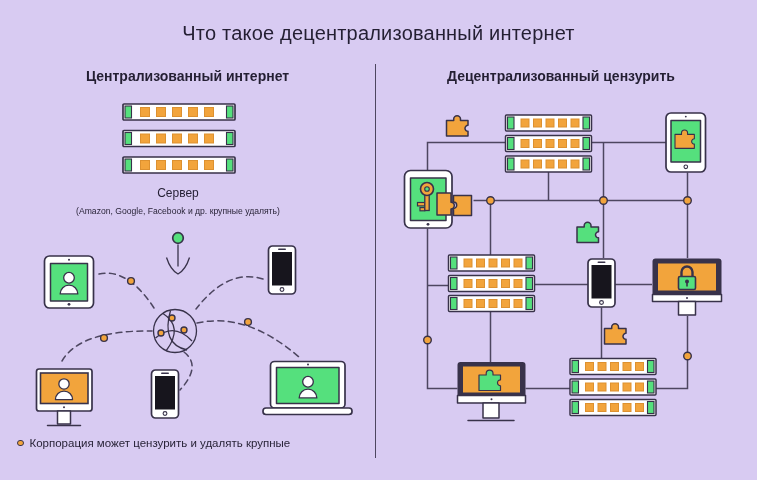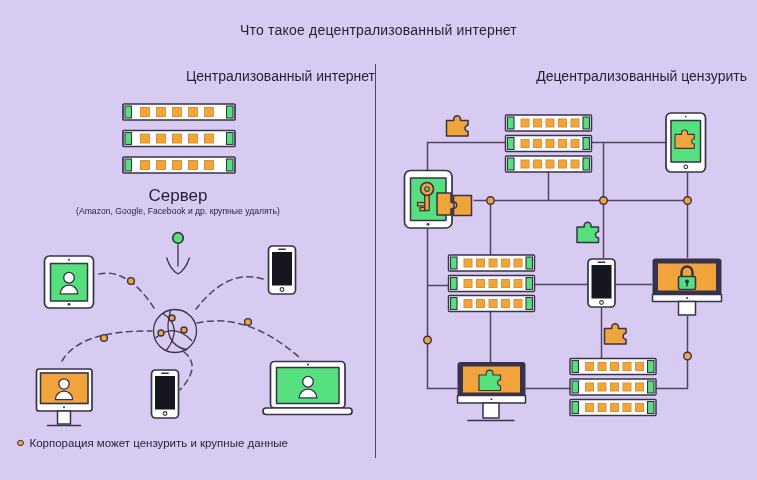--- a/index.html
+++ b/index.html
@@ -1,24 +1,24 @@
 <!DOCTYPE html>
 <html style="--background: #d8cbf2; --text: #241f33; --outline: #38324a; --line: #4d4660; --green: #55e07d; --orange: #f2a43c; --orange-border: #dd9130; --screen-black: #17151d; --white: #ffffff;"><head>
 <meta charset="utf-8">
 <style>
   html,body{margin:0;padding:0;background:#b9a9e0;}
   .page{position:relative;width:757px;height:480px;background:var(--background,#d8cbf2);
         font-family:"Liberation Sans",sans-serif;color:var(--text,#241f33);overflow:hidden;}
   .title{position:absolute;top:22px;left:0;width:100%;text-align:center;
-         font-size:14px;font-weight:500;letter-spacing:.2px;}
-  .heading{position:absolute;top:68px;font-size:14px;font-weight:400;text-align:right;}
+         font-size:20px;font-weight:500;letter-spacing:.2px;}
+  .heading{position:absolute;top:68px;font-size:14px;font-weight:700;text-align:center;}
   .heading.left{left:0;width:375px;}
   .heading.right{left:375px;width:372px;}
   .divider{position:absolute;left:374.5px;top:64px;width:1.5px;height:394px;background:var(--line,#4d4660);}
-  .server-label{position:absolute;top:186px;left:0;width:356px;text-align:center;font-size:17px;font-weight:500;}
+  .server-label{position:absolute;top:186px;left:0;width:356px;text-align:center;font-size:12px;font-weight:500;}
   .server-note{position:absolute;top:206px;left:0;width:356px;text-align:center;font-size:8.6px;}
   .caption{position:absolute;left:17px;top:437px;display:flex;align-items:center;gap:6px;font-size:11.5px;}
   .caption .dot{width:4.5px;height:4.5px;border-radius:50%;background:var(--orange,#f2a43c);
                 border:1px solid var(--outline,#38324a);flex:0 0 auto;}
   svg.art{position:absolute;left:0;top:0;}
   .oln{fill:none;stroke:var(--outline,#38324a);stroke-width:1.7;stroke-linejoin:round;stroke-linecap:round;}
   .sw15{stroke-width:1.5}.sw14{stroke-width:1.4}.sw12{stroke-width:1.2}
   .fw{fill:var(--white,#ffffff);}
   .fg{fill:var(--green,#55e07d);}
   .fo{fill:var(--orange,#f2a43c);}
@@ -37,21 +37,21 @@
 <div class="page">
 
   <div class="title">Что такое децентрализованный интернет</div>
   <div class="heading left">Централизованный интернет</div>
   <div class="heading right">Децентрализованный цензурить</div>
   <div class="divider"></div>
   <div class="server-label">Сервер</div>
   <div class="server-note">(Amazon, Google, Facebook и др. крупные удалять)</div>
   <div class="caption">
     <span class="dot"></span>
-    <span>Корпорация может цензурить и крупные данные</span>
+    <span>Корпорация может цензурить и удалять крупные</span>
   </div>
 
   <svg class="art" width="757" height="480" viewBox="0 0 757 480">
     <defs>
       <g id="person">
         <circle class="fw oln sw14" cx="0" cy="-5.5" r="5.6"></circle>
         <path class="fw oln sw14" d="M-9.3 11.5 A9.3 9.3 0 0 1 9.3 11.5 Z"></path>
       </g>
       <g id="phone">
         <rect class="fw oln" x="0" y="0" width="27" height="48" rx="4"></rect>

